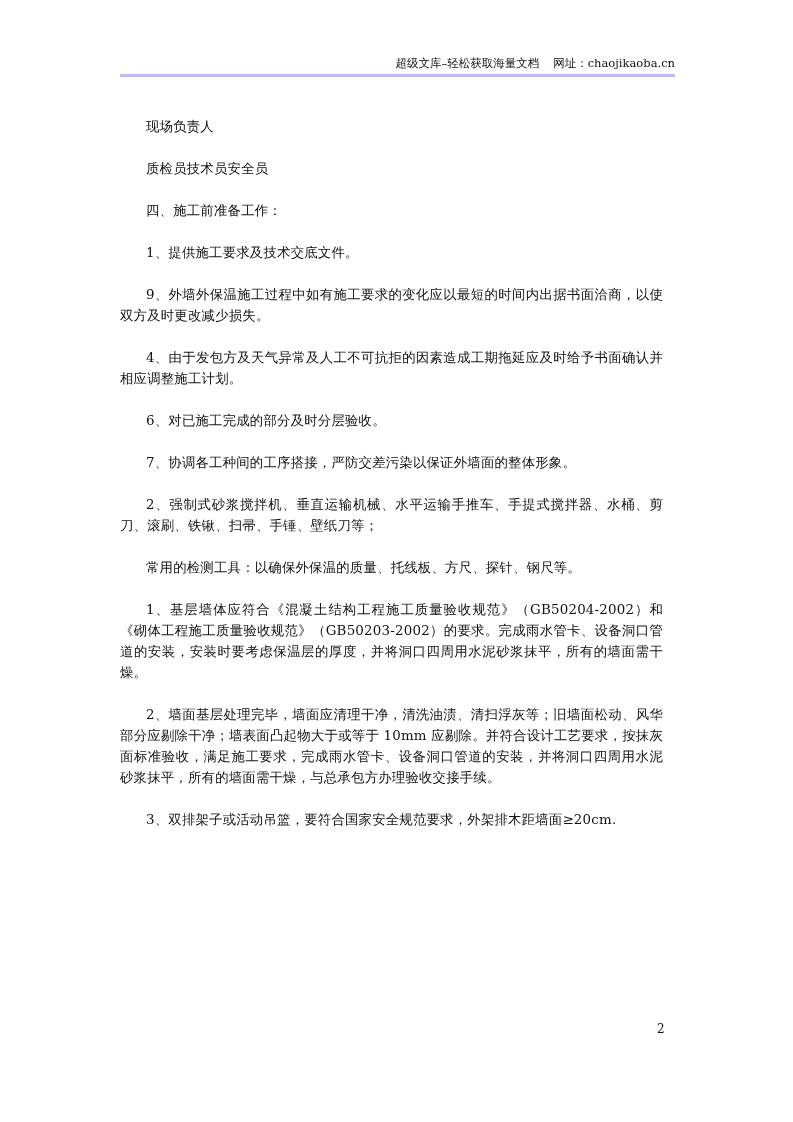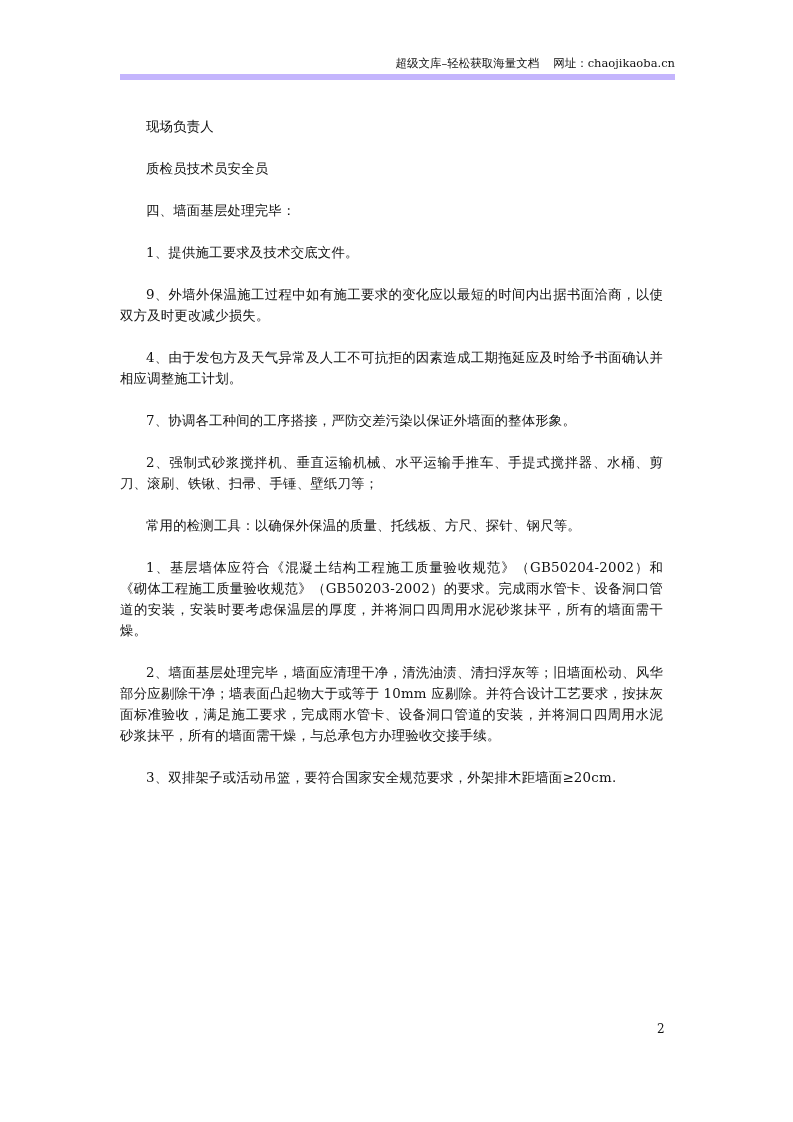--- a/index.html
+++ b/index.html
@@ -1,42 +1,43 @@
 <!DOCTYPE html>
 <html><head>
   <meta charset="utf-8">
   <style>
     html, body { margin: 0; padding: 0; background: #ffffff; }
     body { width: 793px; height: 1122px; position: relative; overflow: hidden;
            font-family: "DejaVu Serif", "Liberation Serif", serif; color: #111; }
     .header { position: absolute; left: 120px; top: 55px; width: 555px; height: 19px;
-              border-bottom: 6px solid #c4b5fd; }
+              border-bottom: 3px solid #c4b5fd; }
     .header-text { position: absolute; right: 0; top: 0; font-size: 11.5px; line-height: 16px; white-space: nowrap; }
     .header-text .gap { display: inline-block; width: 14px; }
     .body { position: absolute; left: 120px; top: 116px; width: 555px; }
     .p { font-size: 13.4px; line-height: 21px; text-indent: 26px; margin: 0 12px 21px 0;
          text-align: justify; letter-spacing: 0.2px; }
     .page-num { position: absolute; left: 657px; top: 1022px; font-size: 12px; }
   </style>
 </head>
 <body>
 
 <div class="header">
   <div class="header-text">
     <span>超级文库–轻松获取海量文档</span><span class="gap"></span><span>网址：chaojikaoba.cn</span>
   </div>
 </div>
 
 <div class="body">
   <p class="p">现场负责人</p>
   <p class="p">质检员技术员安全员</p>
-  <p class="p">四、墙面基层处理完毕：</p>
+  <p class="p">四、施工前准备工作：</p>
   <p class="p">1、提供施工要求及技术交底文件。</p>
   <p class="p">9、外墙外保温施工过程中如有施工要求的变化应以最短的时间内出据书面洽商，以使双方及时更改减少损失。</p>
   <p class="p">4、由于发包方及天气异常及人工不可抗拒的因素造成工期拖延应及时给予书面确认并相应调整施工计划。</p>
+  <p class="p">6、对已施工完成的部分及时分层验收。</p>
   <p class="p">7、协调各工种间的工序搭接，严防交差污染以保证外墙面的整体形象。</p>
   <p class="p">2、强制式砂浆搅拌机、垂直运输机械、水平运输手推车、手提式搅拌器、水桶、剪刀、滚刷、铁锹、扫帚、手锤、壁纸刀等；</p>
   <p class="p">常用的检测工具：以确保外保温的质量、托线板、方尺、探针、钢尺等。</p>
   <p class="p">1、基层墙体应符合《混凝土结构工程施工质量验收规范》（GB50204-2002）和《砌体工程施工质量验收规范》（GB50203-2002）的要求。完成雨水管卡、设备洞口管道的安装，安装时要考虑保温层的厚度，并将洞口四周用水泥砂浆抹平，所有的墙面需干燥。</p>
   <p class="p">2、墙面基层处理完毕，墙面应清理干净，清洗油渍、清扫浮灰等；旧墙面松动、风华部分应剔除干净；墙表面凸起物大于或等于 10mm 应剔除。并符合设计工艺要求，按抹灰面标准验收，满足施工要求，完成雨水管卡、设备洞口管道的安装，并将洞口四周用水泥砂浆抹平，所有的墙面需干燥，与总承包方办理验收交接手续。</p>
   <p class="p">3、双排架子或活动吊篮，要符合国家安全规范要求，外架排木距墙面≥20cm.</p>
 </div>
 
 <div class="page-num">2</div>
 

